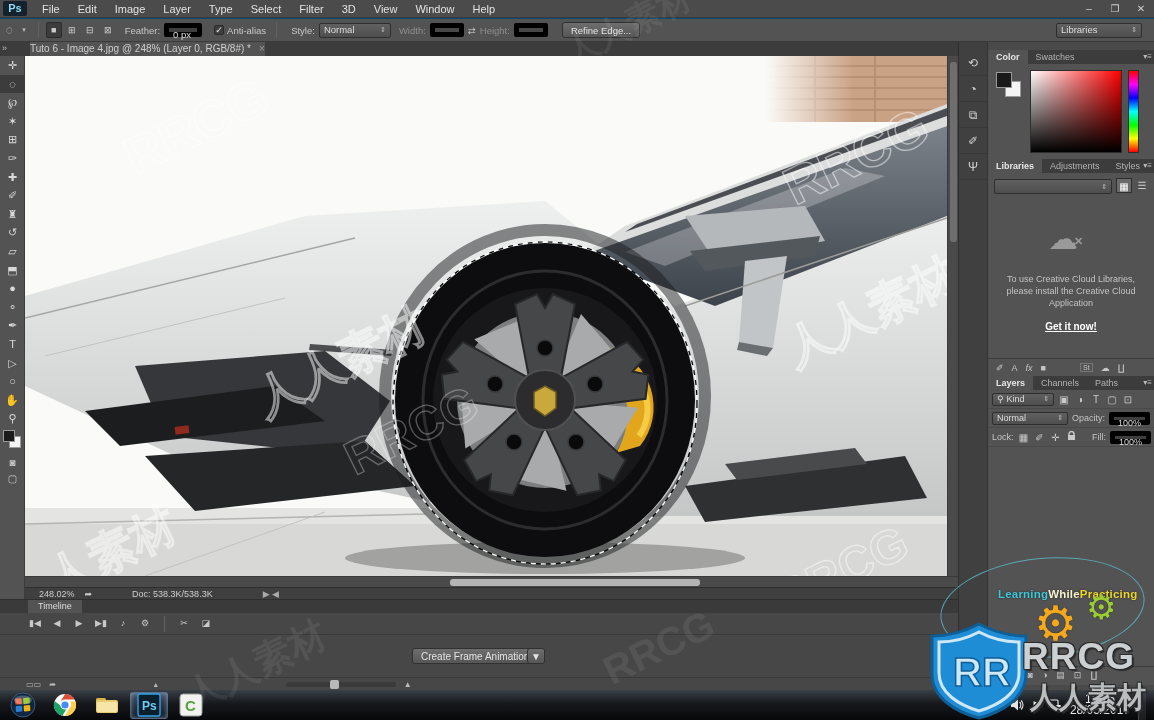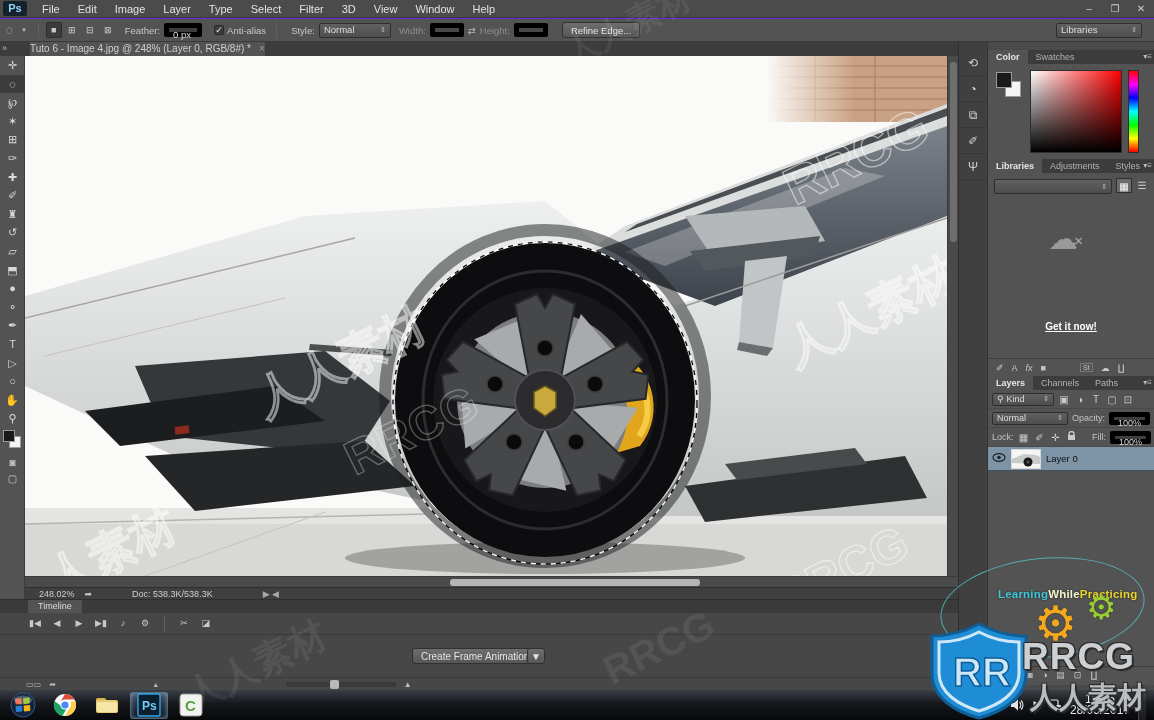--- a/index.html
+++ b/index.html
@@ -1,17 +1,17 @@
 <!DOCTYPE html>
 <html><head>
 <meta charset="utf-8">
 <style>
   * { margin:0; padding:0; box-sizing:border-box; }
   html,body { width:1154px; height:720px; overflow:hidden; background:#222; }
-  #app { position:relative; width:1154px; height:720px; font-family:"Liberation Sans",sans-serif; background:#6d28d9; color:#d6d6d6; font-size:10px; }
+  #app { position:relative; width:1154px; height:720px; font-family:"Liberation Sans",sans-serif; background:#0c4a6e; color:#d6d6d6; font-size:10px; }
   .abs { position:absolute; }
 
   
   #titlebar { left:0; top:0; width:1154px; height:18px; background:#4b4b4b; border-bottom:1px solid #3a3a3a; display:flex; align-items:center; }
   #ps-logo { width:24px; height:15px; margin:0 6px 0 3px; background:#15222e; color:#8ed8f8; font-weight:bold; font-size:11px; text-align:center; line-height:15px; border-radius:2px; }
   .menu-item { padding:0 9px; font-size:11px; color:#e2e2e2; line-height:18px; }
   #win-controls { margin-left:auto; display:flex; }
   .winbtn { width:26px; height:16px; text-align:center; line-height:15px; color:#cfcfcf; font-size:10px; }
 
   
@@ -426,20 +426,25 @@
       </div>
       <div class="panel-body" id="lib-body">
         <div class="dropdown" id="lib-dd">
           <span></span>
           <span class="dd-arrow">⇕</span>
         </div>
         <div class="viewbtn" style="left:128px;background:#6a6a6a;color:#fff;border:1px solid #2e2e2e">▦</div>
         <div class="viewbtn" style="left:146px;color:#ccc">☰</div>
         <div id="lib-cloud">☁</div>
         <div id="lib-cloud-x">✕</div>
+        <div id="lib-msg">
+          <div>To use Creative Cloud Libraries,</div>
+          <div>please install the Creative Cloud</div>
+          <div>Application</div>
+        </div>
         <div id="lib-link">Get it now!</div>
         <div id="lib-footer">
           <span>✐</span>
           <span>A</span>
           <span style="font-style:italic">fx</span>
           <span>■</span>
           <span style="margin-left:26px;border:1px solid #777;padding:0 2px;font-size:7px">St</span>
           <span>☁</span>
           <span>∐</span>
         </div>
@@ -481,37 +486,20 @@
           <span class="licon">✛</span>
           <span class="licon">
             <svg width="9" height="10" viewBox="0 0 9 10">
                 <path d="M2,4 V3 a2.5,2.5 0 0 1 5,0 V4" fill="none" stroke="#c9c9c9" stroke-width="1.4"></path>
                 <rect x="1" y="4" width="7" height="5" fill="#c9c9c9"></rect>
               </svg>
           </span>
           <span style="margin-left:auto;color:#c3c3c3">Fill:</span>
           <div class="field" style="min-width:30px;height:13px;line-height:12px">100%</div>
         </div>
-        <div id="layer-row">
-          <span>
-            <svg width="14" height="9" viewBox="0 0 14 9">
-                <ellipse cx="7" cy="4.5" rx="6" ry="3.8" fill="none" stroke="#1d242b" stroke-width="1.2"></ellipse>
-                <circle cx="7" cy="4.5" r="1.8" fill="#1d242b"></circle>
-              </svg>
-          </span>
-          <span id="layer-thumb">
-            <svg width="28" height="18" viewBox="0 0 28 18">
-                <rect width="28" height="18" fill="#f5f5f3"></rect>
-                <polygon points="0,9 12,4 24,5 28,7 28,14 0,13" fill="#c9cbca"></polygon>
-                <circle cx="16" cy="12" r="4.5" fill="#18181a"></circle>
-                <circle cx="16" cy="12" r="1.5" fill="#555"></circle>
-              </svg>
-          </span>
-          <span style="font-size:9.5px">Layer 0</span>
-        </div>
         <div id="layers-footer">
           <span>∞</span>
           <span style="font-style:italic">fx</span>
           <span>◙</span>
           <span>◑</span>
           <span>▤</span>
           <span>⊡</span>
           <span>∐</span>
         </div>
       </div>

